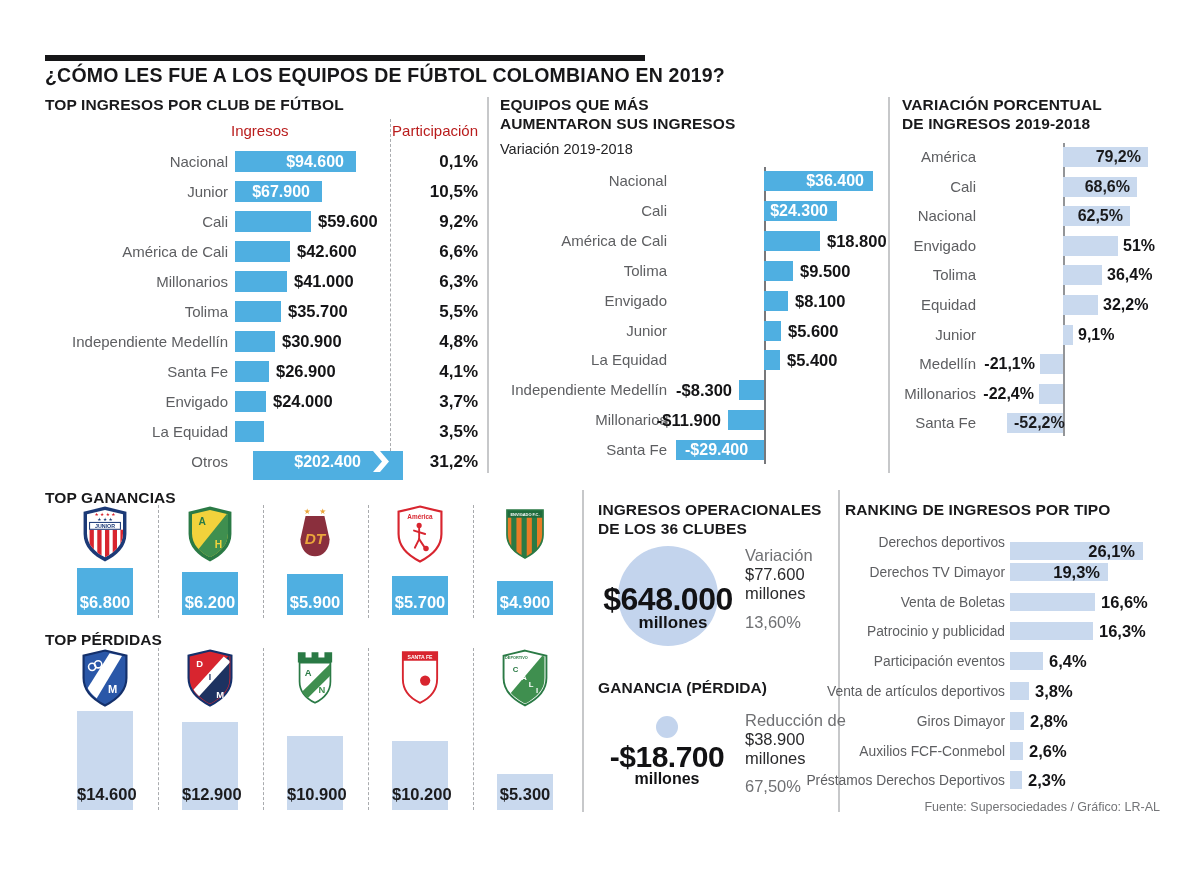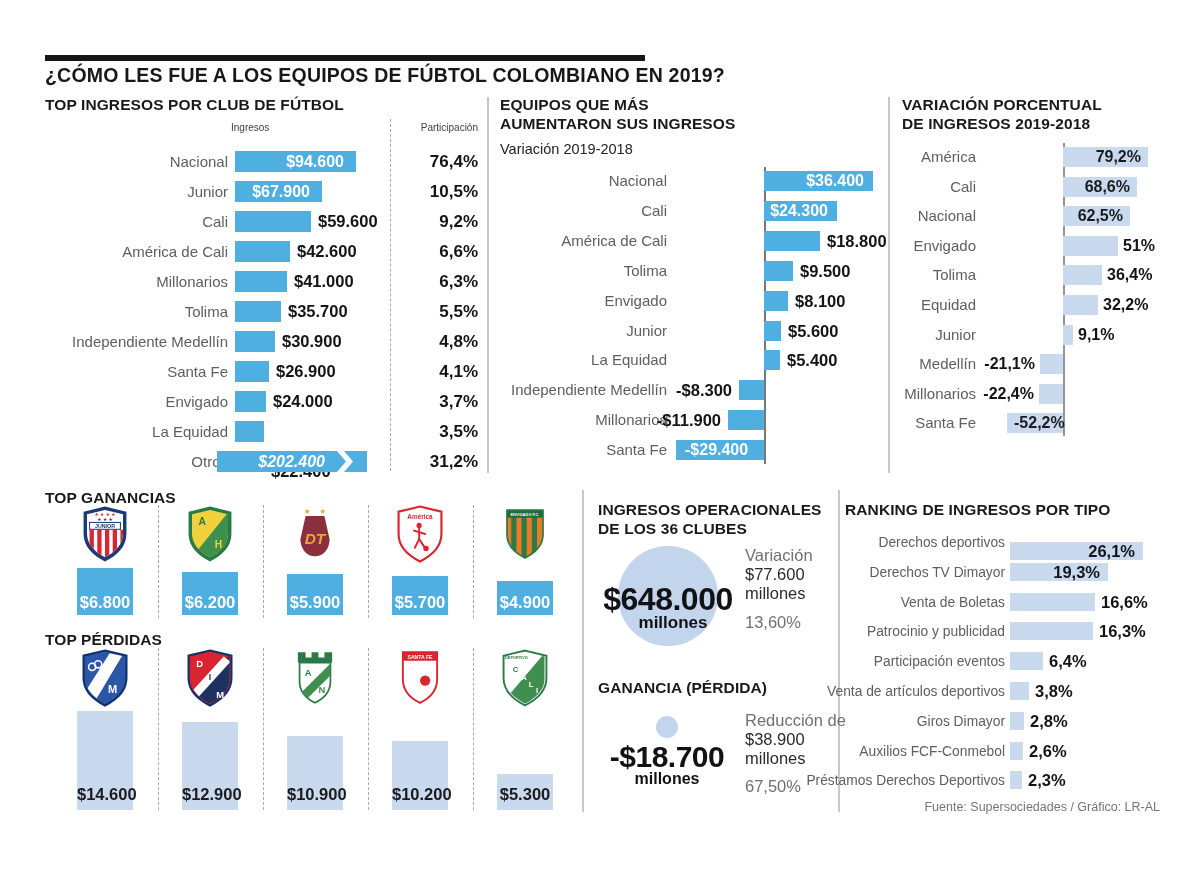--- a/index.html
+++ b/index.html
@@ -3,21 +3,21 @@
 <meta charset="utf-8">
 <style>
   *{box-sizing:border-box;margin:0;padding:0}
   html,body{background:#fff}
   .page{position:relative;width:1200px;height:874px;background:#fff;overflow:hidden;
         font-family:"Liberation Sans","DejaVu Sans",sans-serif;color:#1c1c1e}
   .rule{position:absolute;left:45px;top:55px;width:600px;height:6px;background:#161618}
   .main-title{position:absolute;left:45px;top:64px;font-size:19.5px;font-weight:bold;letter-spacing:.2px;color:#171719}
   .panel{position:absolute}
   .pt{position:absolute;left:0;top:0;font-size:15.5px;font-weight:bold;line-height:19px;color:#19191b;letter-spacing:.1px}
-  .colhead{position:absolute;font-size:10px;color:#404040;white-space:nowrap}
+  .colhead{position:absolute;font-size:15px;color:#b91c1c;white-space:nowrap}
   .vdash{position:absolute;width:0;border-left:1.5px dashed #a9abae}
   .vsep{position:absolute;width:1.5px;background:#c7c8ca}
   .axis{position:absolute;width:1.5px;background:#77787b}
   .axis.light{background:#939598}
   .subtitle{position:absolute;left:0;font-size:14.5px;color:#232325;white-space:nowrap}
   .glabel{position:absolute;font-size:15px;color:#5d5e61;white-space:nowrap;text-align:right}
   .rklabel{position:absolute;font-size:13.8px;color:#5d5e61;white-space:nowrap;text-align:right}
   .bar{position:absolute;background:var(--blue,#4fafe1)}
   .palebar{position:absolute;background:var(--pale,#c9d9ee)}
   .val{position:absolute;font-weight:bold;font-size:16.5px;color:#141416;white-space:nowrap;line-height:21px}
@@ -48,21 +48,21 @@
   <section class="panel" id="p1" style="left:45px;top:95px;width:442px;height:385px">
     <div class="pt">TOP INGRESOS POR CLUB DE FÚTBOL</div>
     <div class="colhead" style="left:186px;top:27px">Ingresos</div>
     <div class="colhead" style="right:9px;top:27px">Participación</div>
     <div class="vdash" style="left:345px;top:24px;height:352px"></div>
     <div id="c1">
         <div class="glabel" style="right: 259px; top: 58px;">Nacional</div>
         <div class="bar" style="left: 190px; top: 56px; width: 121px; height: 21px;">
           <div style="position: absolute; inset: 0px; color: rgb(255, 255, 255); font-weight: bold; font-size: 16px; line-height: 21px; text-align: right; padding-right: 12px;">$94.600</div>
         </div>
-        <div class="pct" style="right: 9px; top: 56px;">76,4%</div>
+        <div class="pct" style="right: 9px; top: 56px;">0,1%</div>
         <div class="glabel" style="right: 259px; top: 88px;">Junior</div>
         <div class="bar" style="left: 190px; top: 86px; width: 87px; height: 21px;">
           <div style="position: absolute; inset: 0px; color: rgb(255, 255, 255); font-weight: bold; font-size: 16px; line-height: 21px; text-align: right; padding-right: 12px;">$67.900</div>
         </div>
         <div class="pct" style="right: 9px; top: 86px;">10,5%</div>
         <div class="glabel" style="right: 259px; top: 118px;">Cali</div>
         <div class="bar" style="left: 190px; top: 116px; width: 76px; height: 21px;"></div>
         <div class="val" style="left: 273px; top: 116px;">$59.600</div>
         <div class="pct" style="right: 9px; top: 116px;">9,2%</div>
         <div class="glabel" style="right: 259px; top: 148px;">América de Cali</div>
@@ -87,21 +87,21 @@
         <div class="pct" style="right: 9px; top: 266px; text-align: center;">4,1%</div>
         <div class="glabel" style="right: 259px; top: 298px;">Envigado</div>
         <div class="bar" style="left: 190px; top: 296px; width: 31px; height: 21px;"></div>
         <div class="val" style="left: 228px; top: 296px;">$24.000</div>
         <div class="pct" style="right: 9px; top: 296px;">3,7%</div>
         <div class="glabel" style="right: 259px; top: 328px;">La Equidad</div>
         <div class="bar" style="left: 190px; top: 326px; width: 29px; height: 21px;"></div>
         <div class="val" style="left: 226px; top: 326px; margin-top: 40px;">$22.400</div>
         <div class="pct" style="right: 9px; top: 326px;">3,5%</div>
         <div class="glabel" style="right: 259px; top: 358px;">Otros</div>
-        <div class="bar" style="left: 172px; top: 356px; width: 150px; height: 21px; font-style: italic;">
+        <div class="bar" style="left: 208px; top: 356px; width: 150px; height: 29px;">
           <div style="position: absolute; inset: 0px; color: rgb(255, 255, 255); font-weight: bold; font-size: 16px; line-height: 21px; text-align: right; padding-right: 42px;">$202.400</div>
           <svg style="position:absolute;right:14px;top:0" width="16" height="21" viewBox="0 0 16 21">
             <polygon points="0,0 7,0 16,10.5 7,21 0,21 9,10.5" fill="#fff"></polygon>
           </svg>
         </div>
         <div class="pct" style="right: 9px; top: 356px;">31,2%</div>
       </div>
   </section>
 
   <section class="panel" id="p2" style="left:487px;top:95px;width:401px;height:385px">

